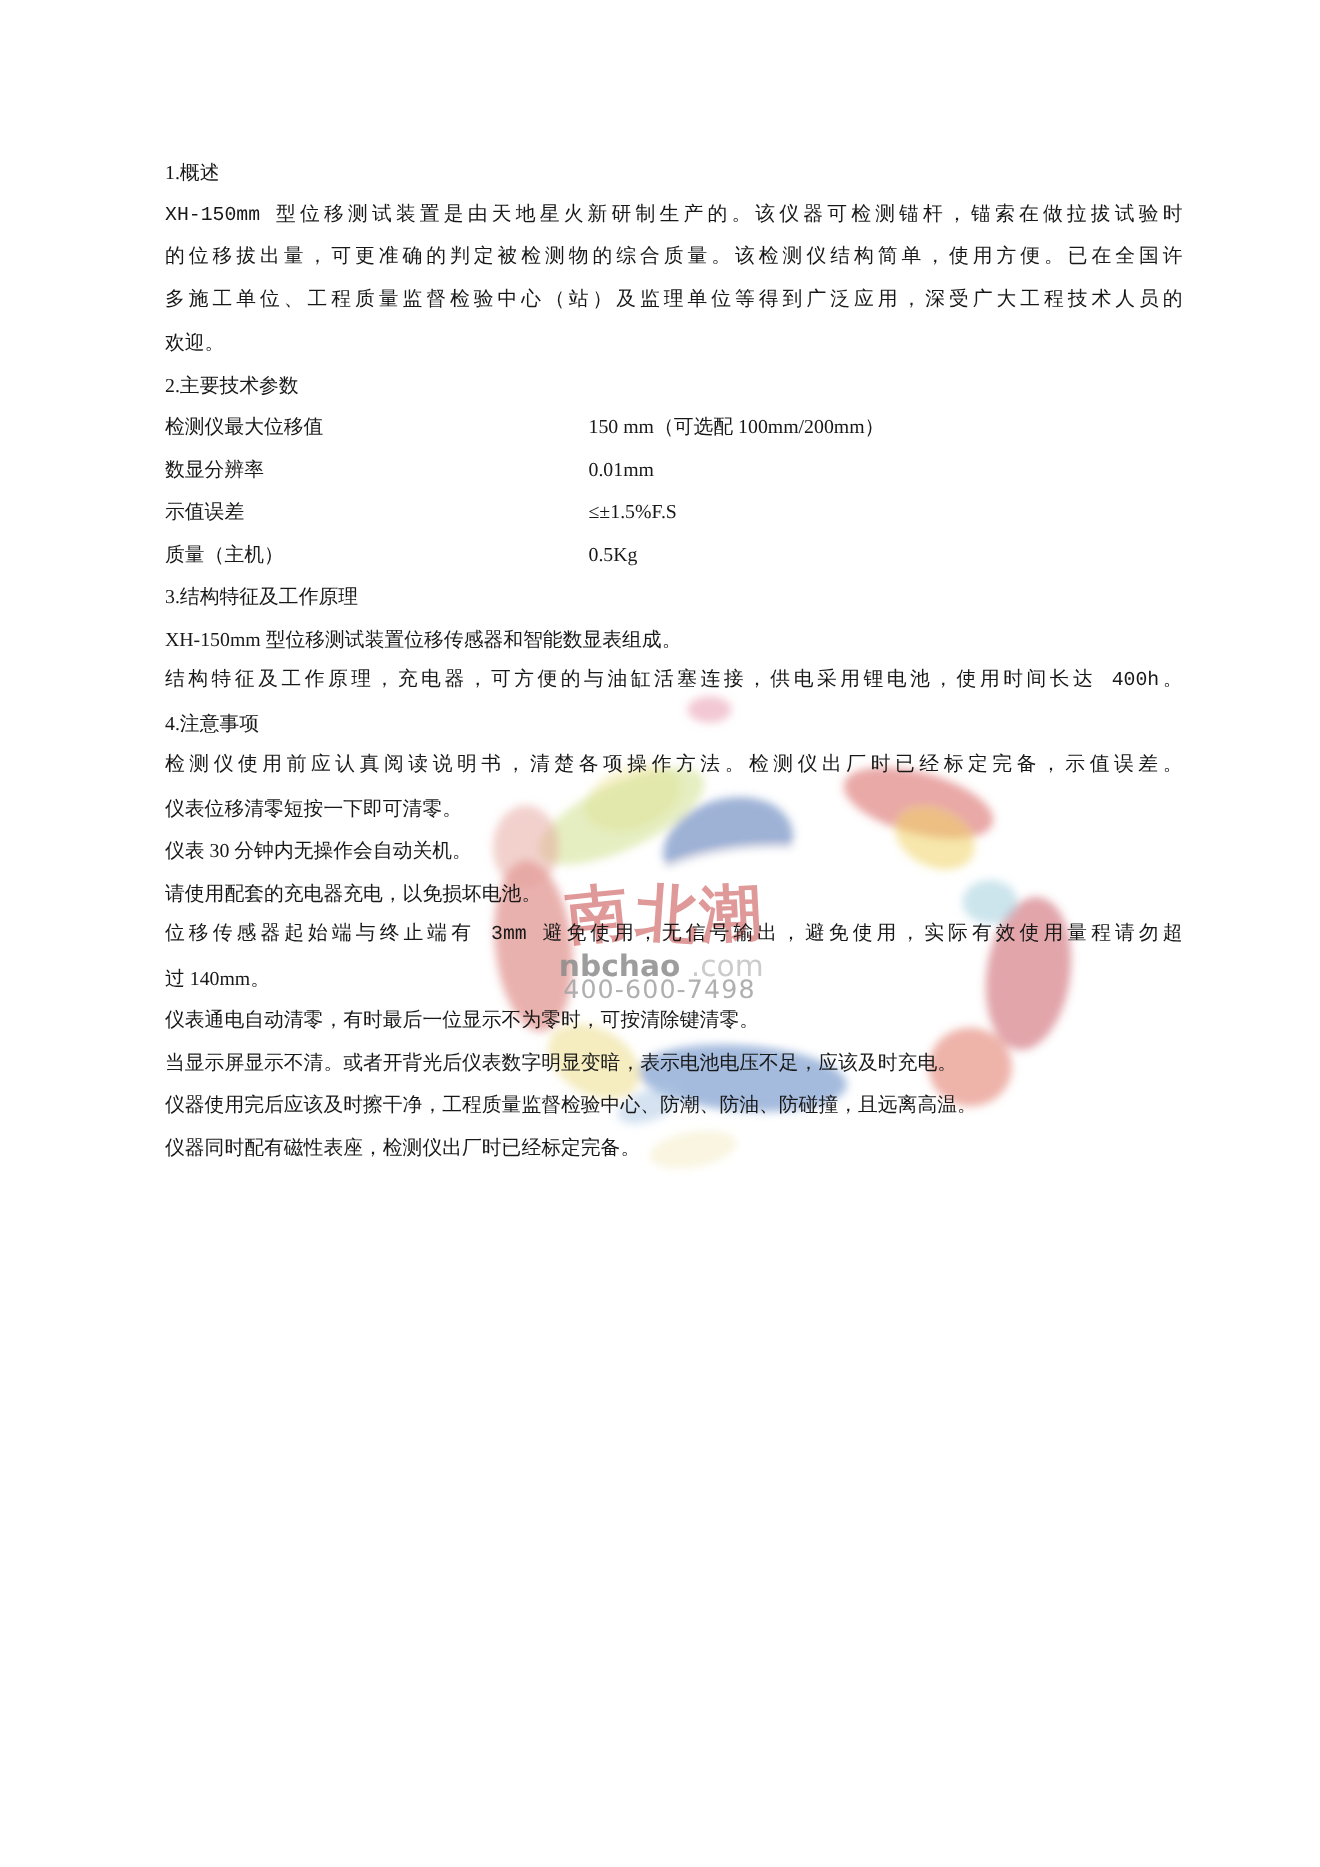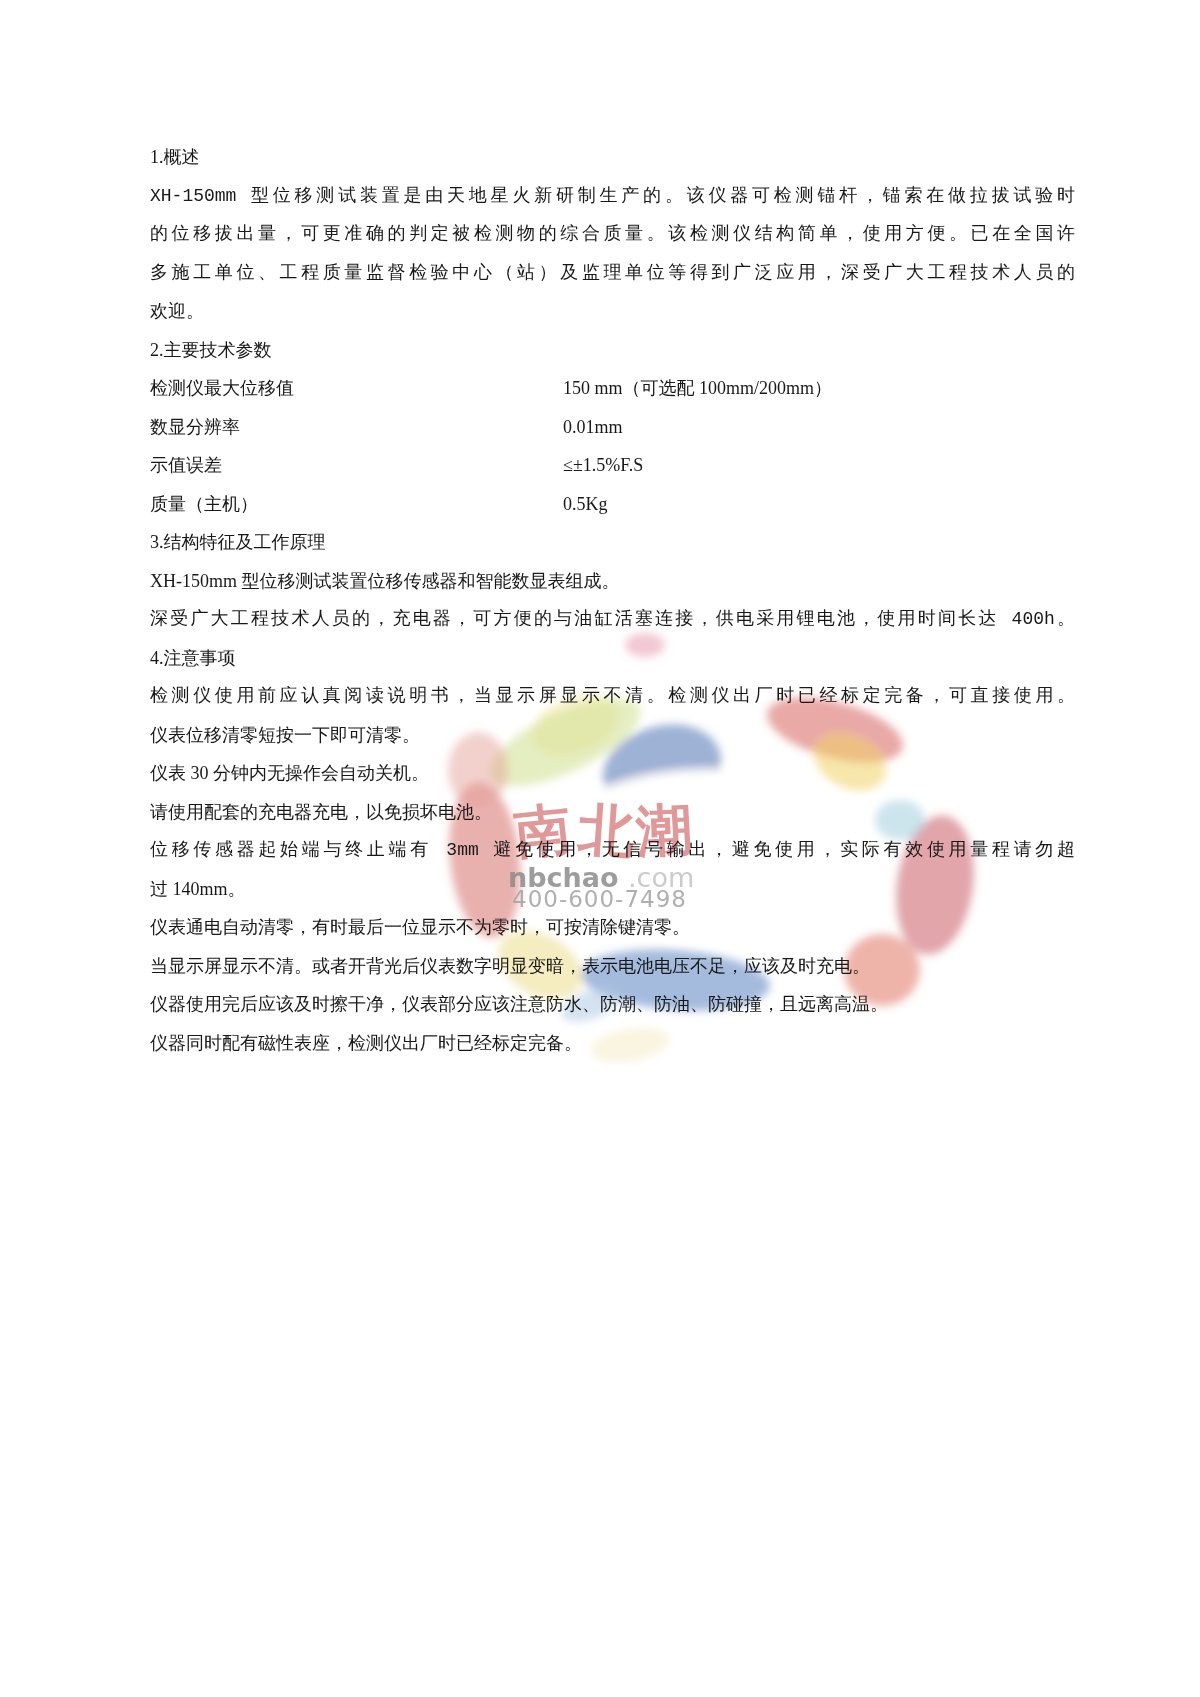--- a/index.html
+++ b/index.html
@@ -32,21 +32,21 @@
   .line {
     height: 38.5px;
     line-height: 38.5px;
     white-space: nowrap;
   }
   .full {
     text-align: justify;
     text-align-last: justify;
     font-family: Liberation Mono, monospace;
   }
-  .row { display: flex; gap: 28px; }
+  .row { display: flex; }
   .plabel { width: 385px; flex: 0 0 385px; }
   .pvalue { flex: 1; }
   .wm-brand  { font-family: "Liberation Serif", "DejaVu Serif", serif; font-weight: bold; font-size: 56px; opacity: 0.55; }
   .wm-domain { font-family: "DejaVu Sans", "Liberation Sans", sans-serif; font-weight: bold; font-size: 27px; opacity: 0.85; }
   .wm-tld    { font-weight: normal; }
   .wm-phone  { font-family: "DejaVu Sans", "Liberation Sans", sans-serif; font-size: 23px; letter-spacing: 1px; opacity: 0.85; }
 </style>
 </head>
 <body>
 
@@ -108,28 +108,28 @@
       <span class="plabel">示值误差</span>
       <span class="pvalue">≤±1.5%F.S</span>
     </div>
     <div class="line row">
       <span class="plabel">质量（主机）</span>
       <span class="pvalue">0.5Kg</span>
     </div>
 
     <div class="line heading">3.结构特征及工作原理</div>
     <div class="line">XH-150mm 型位移测试装置位移传感器和智能数显表组成。</div>
-    <div class="line full">深受广大工程技术人员的，充电器，可方便的与油缸活塞连接，供电采用锂电池，使用时间长达 400h。</div>
+    <div class="line full">结构特征及工作原理，充电器，可方便的与油缸活塞连接，供电采用锂电池，使用时间长达 400h。</div>
 
     <div class="line heading">4.注意事项</div>
-    <div class="line full">检测仪使用前应认真阅读说明书，当显示屏显示不清。检测仪出厂时已经标定完备，可直接使用。</div>
+    <div class="line full">检测仪使用前应认真阅读说明书，清楚各项操作方法。检测仪出厂时已经标定完备，示值误差。</div>
     <div class="line">仪表位移清零短按一下即可清零。</div>
     <div class="line">仪表 30 分钟内无操作会自动关机。</div>
     <div class="line">请使用配套的充电器充电，以免损坏电池。</div>
     <div class="line full">位移传感器起始端与终止端有 3mm 避免使用，无信号输出，避免使用，实际有效使用量程请勿超</div>
     <div class="line">过 140mm。</div>
     <div class="line">仪表通电自动清零，有时最后一位显示不为零时，可按清除键清零。</div>
     <div class="line">当显示屏显示不清。或者开背光后仪表数字明显变暗，表示电池电压不足，应该及时充电。</div>
-    <div class="line">仪器使用完后应该及时擦干净，仪表部分应该注意防水、防潮、防油、防碰撞，且远离高温。</div>
+    <div class="line">仪器使用完后应该及时擦干净，工程质量监督检验中心、防潮、防油、防碰撞，且远离高温。</div>
     <div class="line">仪器同时配有磁性表座，检测仪出厂时已经标定完备。</div>
   </div>
 
 </div>
 
 </body></html>

